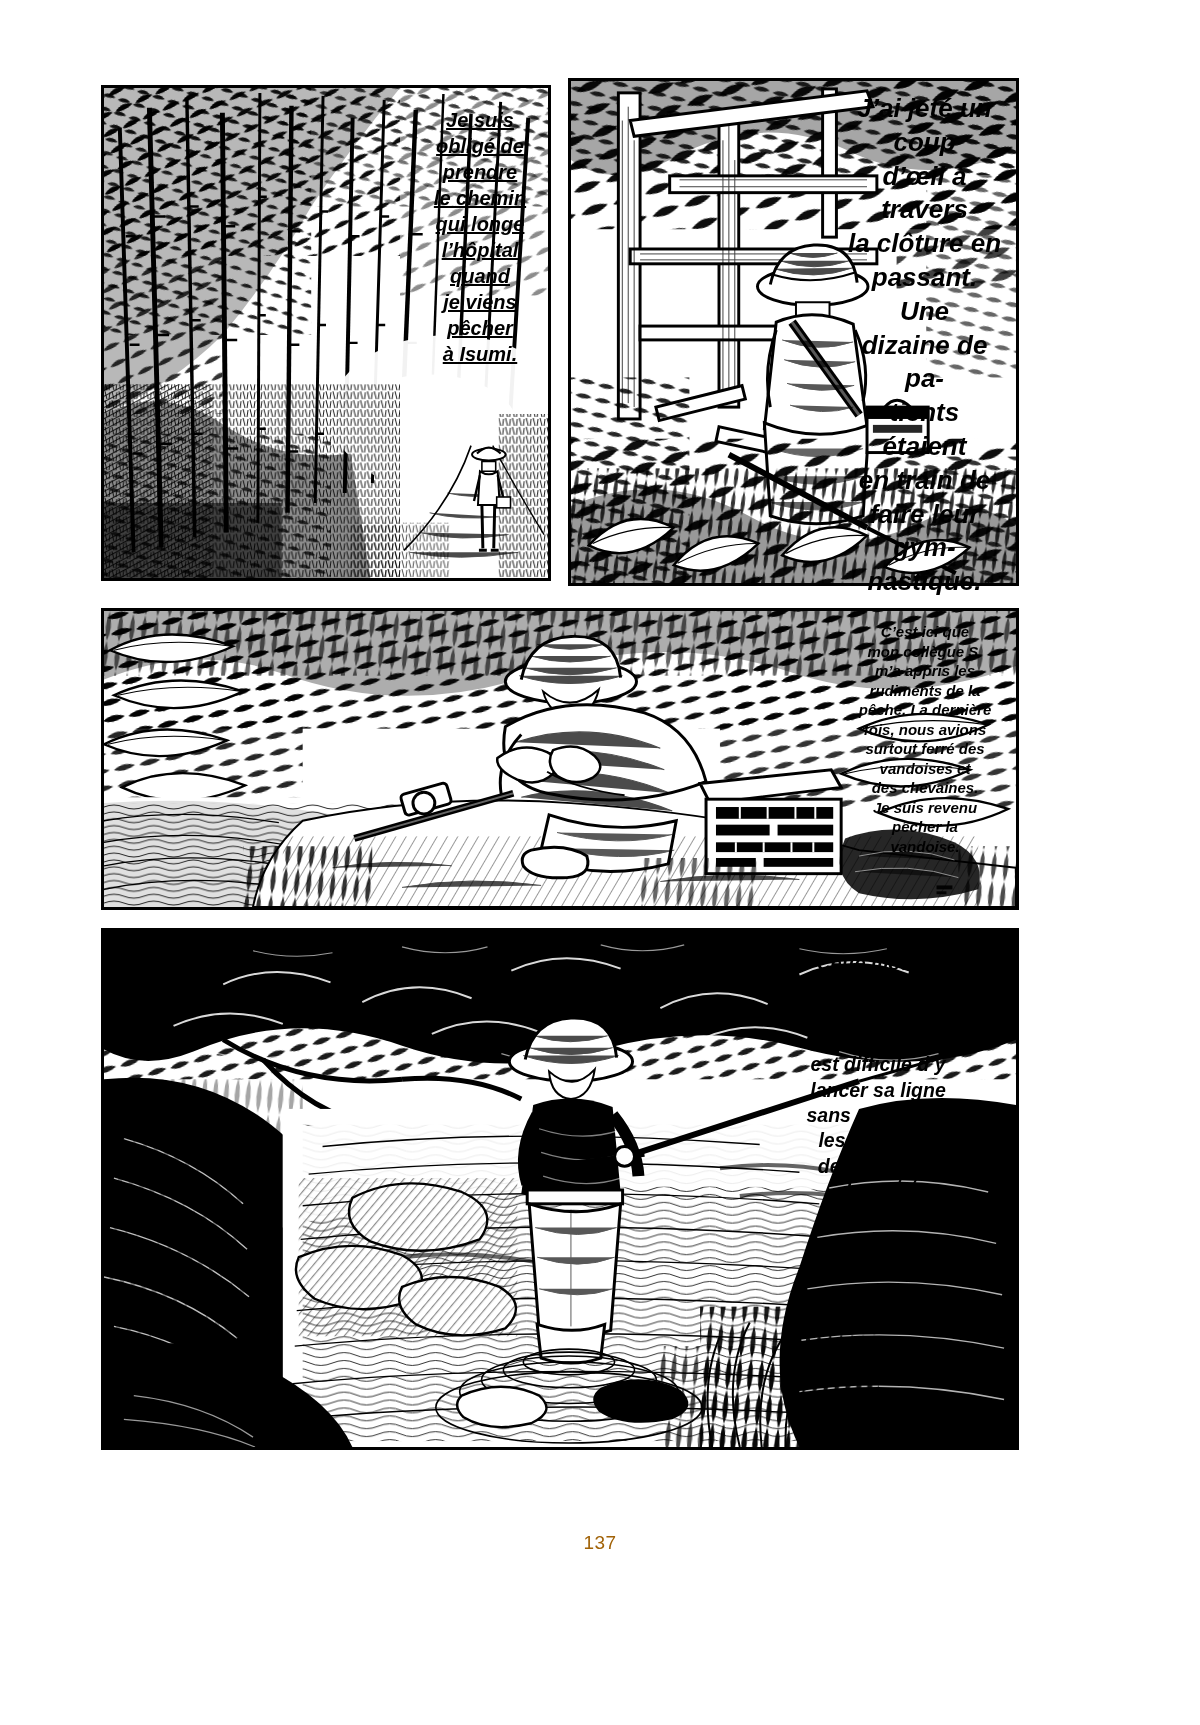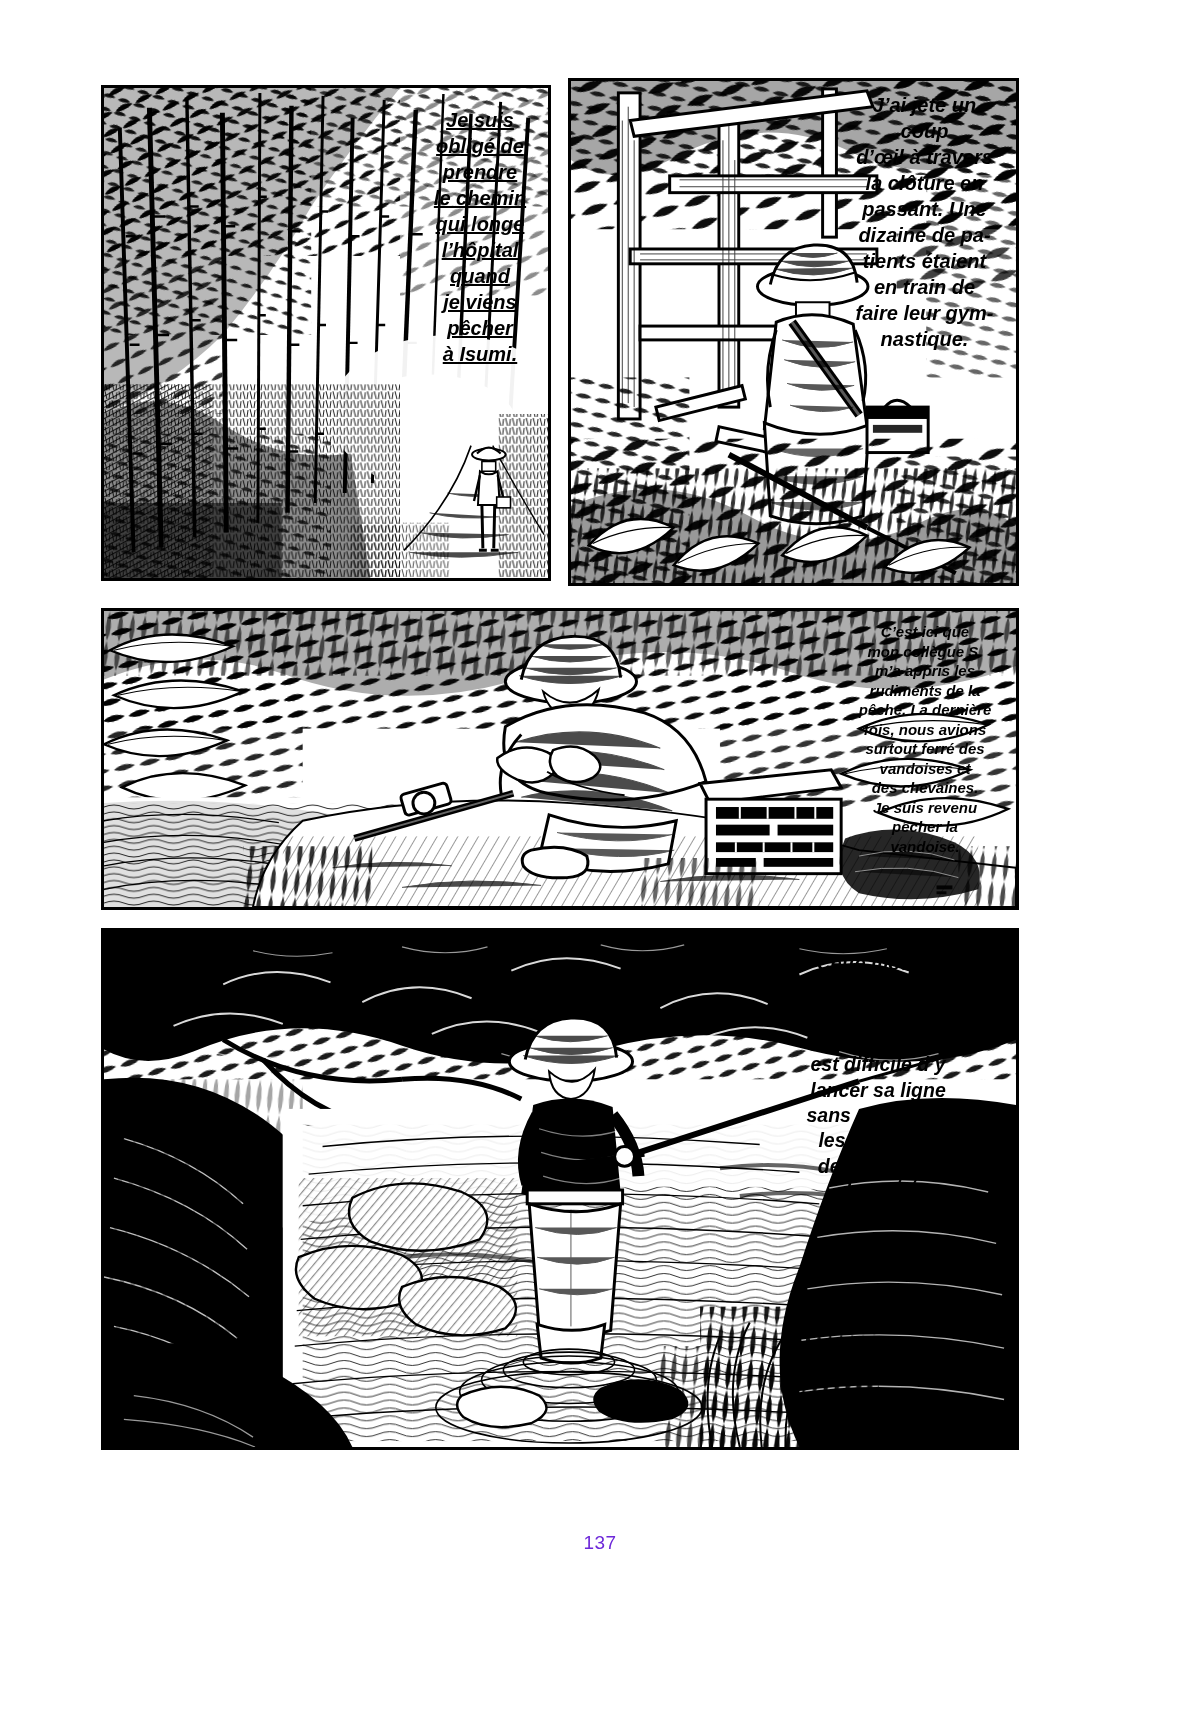--- a/index.html
+++ b/index.html
@@ -43,33 +43,33 @@
     font-family: "Liberation Sans", sans-serif;
     font-style: italic;
     font-weight: 700;
     text-align: center;
     line-height: 1.3;
     white-space: pre-line;
     z-index: 40;
   }
 
   .cap1 { font-size: 20px; text-decoration: underline; }
-  .cap2 { font-size: 20px; text-align: center; }
+  .cap2 { font-size: 26px; text-align: center; }
   .cap3 { font-size: 15px; }
   .cap4 { font-size: 19.5px; }
 
   
   .folio {
     position: absolute;
     left: 0;
     right: 0;
     text-align: center;
     font-family: "Liberation Sans", sans-serif;
     font-size: 19px;
-    color: #6d28d9;
+    color: #a16207;
     letter-spacing: 0.5px;
   }
 
   svg.art { position: absolute; inset: 0; width: 100%; height: 100%; display: block; }
 </style>
 </head>
 <body>
 
 <div class="page">
 

